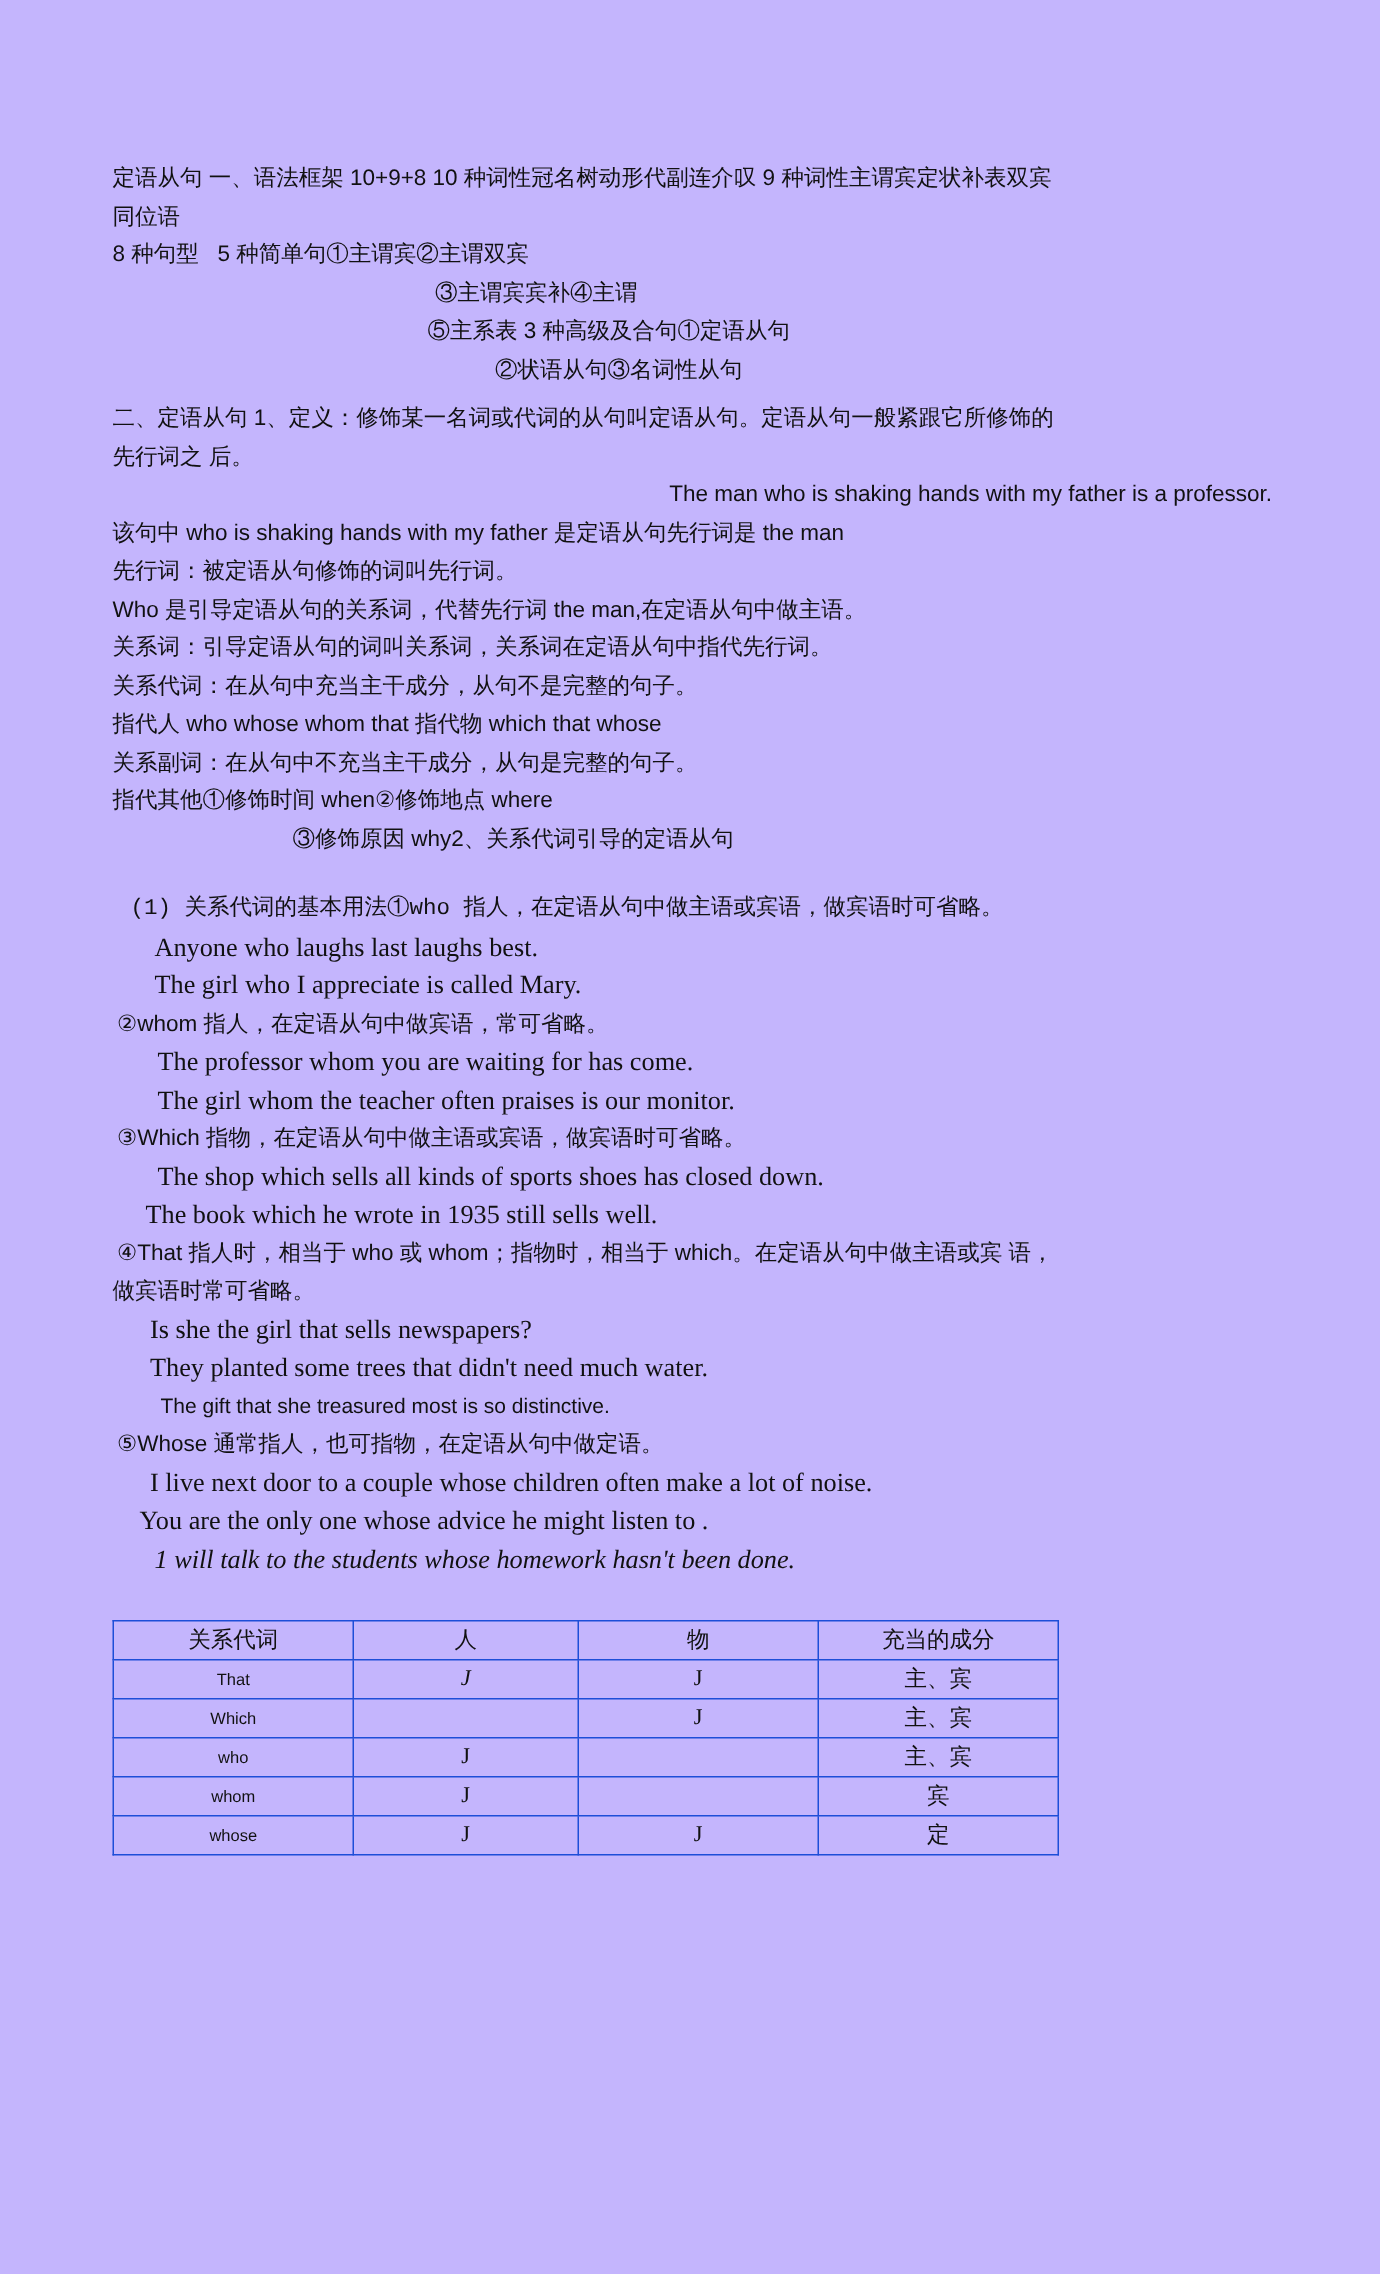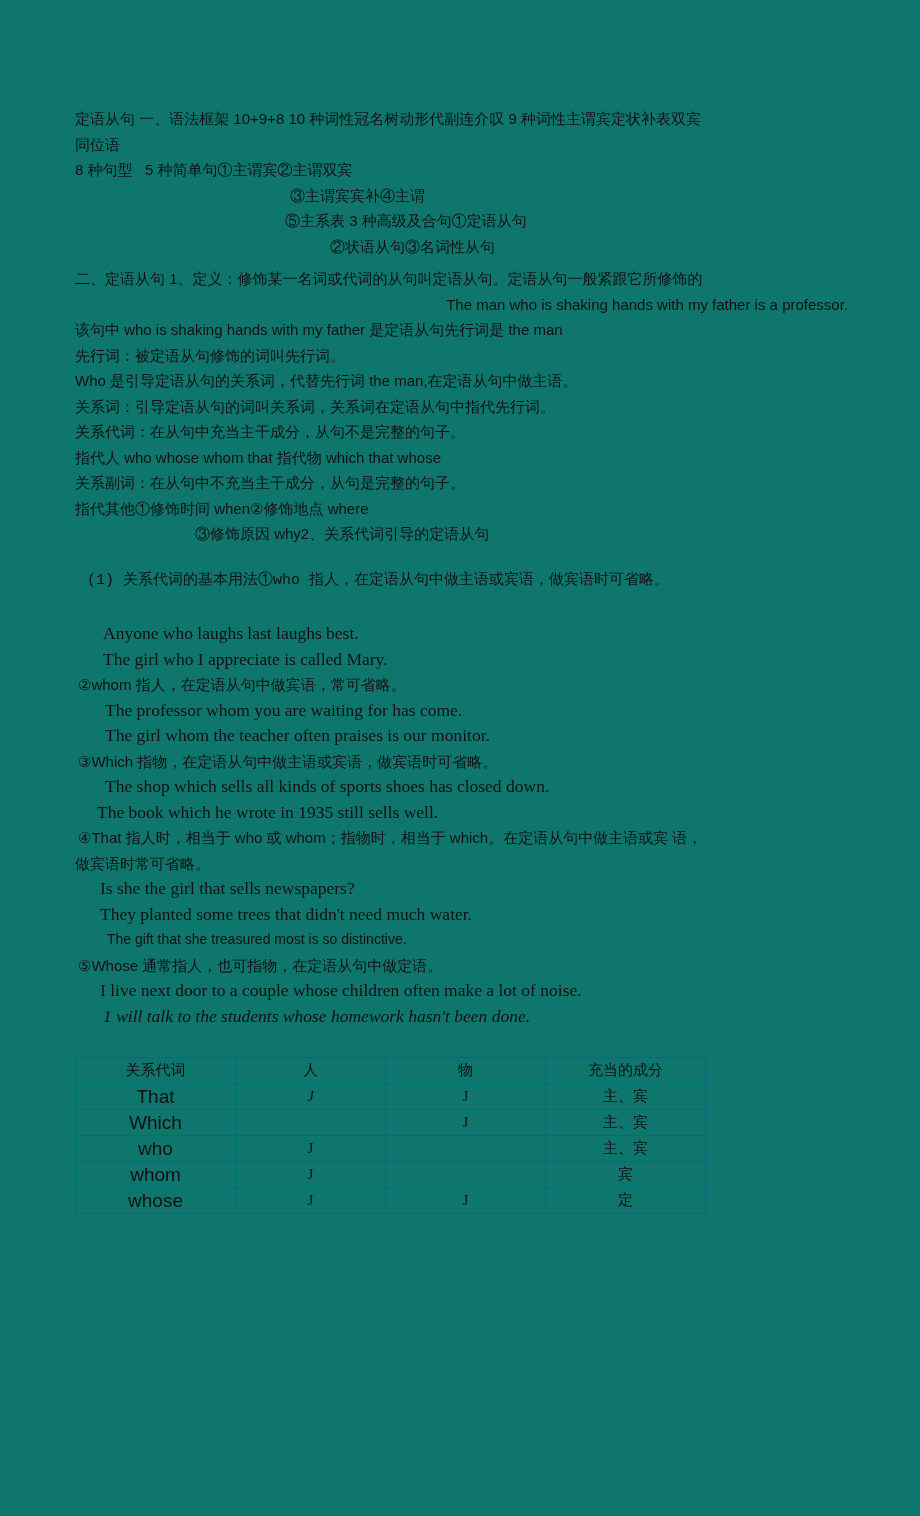--- a/index.html
+++ b/index.html
@@ -1,78 +1,80 @@
 <!DOCTYPE html>
 <html><head>
 <meta charset="utf-8">
 <style>
   html,body { margin:0; padding:0; background:#e8e8e8; }
   .page {
-    width:920px; height:1516px; margin:0 auto; background:#0f766e;
+    width:920px; height:1516px; margin:0 auto; background:#c4b5fd;
     position:relative; overflow:hidden; color:#111;
   }
   .content { padding:106px 72px 0 75px; }
   .line { line-height:25.5px; white-space:pre-wrap; }
   .cn   { font-family:"Liberation Sans", sans-serif; font-size:15px; }
   .en-sans { font-family:"Liberation Sans", sans-serif; font-size:15px;text-align:right; }
   .en-sans-sm { font-family:"Liberation Sans", sans-serif; font-size:14px; }
   .en-serif { font-family:"Liberation Serif", serif; font-size:17.5px; }
   table.rel {
     border-collapse:collapse; margin-top:28px; table-layout:fixed;
     width:630px;
   }
   table.rel th, table.rel td {
     border:1px solid #1d4ed8; height:25px; text-align:center; vertical-align:middle;
     padding:0 2px; overflow:hidden;
   }
   table.rel th { font-family:"Liberation Sans", sans-serif; font-size:15px; font-weight:normal; }
-  td.word { font-family:"Liberation Sans", sans-serif; font-size:19px;margin-top:41px; }
+  td.word { font-family:"Liberation Sans", sans-serif; font-size:11px;margin-top:41px; }
   td.mark { font-family:"Liberation Serif", serif; font-size:15px; }
   td.mark.it { font-style:italic; }
   td.role { font-family:Liberation Mono, monospace; font-size:15px; }
 </style>
 </head>
 <body>
 
 <div class="page">
   <div class="content">
     <div id="lines">
         <div class="line cn">定语从句 一、语法框架 10+9+8 10 种词性冠名树动形代副连介叹 9 种词性主谓宾定状补表双宾</div>
         <div class="line cn">同位语</div>
         <div class="line cn">8 种句型   5 种简单句①主谓宾②主谓双宾</div>
         <div class="line cn" style="padding-left: 215px;">③主谓宾宾补④主谓</div>
         <div class="line cn" style="padding-left: 210px;">⑤主系表 3 种高级及合句①定语从句</div>
         <div class="line cn" style="padding-left: 255px;">②状语从句③名词性从句</div>
         <div class="line cn" style="margin-top: 7px;">二、定语从句 1、定义：修饰某一名词或代词的从句叫定语从句。定语从句一般紧跟它所修饰的</div>
+        <div class="line cn">先行词之 后。</div>
         <div class="line en-sans">The man who is shaking hands with my father is a professor.</div>
         <div class="line cn">该句中 who is shaking hands with my father 是定语从句先行词是 the man</div>
         <div class="line cn">先行词：被定语从句修饰的词叫先行词。</div>
         <div class="line cn">Who 是引导定语从句的关系词，代替先行词 the man,在定语从句中做主语。</div>
         <div class="line cn">关系词：引导定语从句的词叫关系词，关系词在定语从句中指代先行词。</div>
         <div class="line cn">关系代词：在从句中充当主干成分，从句不是完整的句子。</div>
         <div class="line cn">指代人 who whose whom that 指代物 which that whose</div>
         <div class="line cn">关系副词：在从句中不充当主干成分，从句是完整的句子。</div>
         <div class="line cn">指代其他①修饰时间 when②修饰地点 where</div>
         <div class="line cn" style="padding-left: 120px;">③修饰原因 why2、关系代词引导的定语从句</div>
         <div class="line cn" style="padding-left: 12px; margin-top: 21px; font-family: Liberation Mono, monospace;">(1) 关系代词的基本用法①who 指人，在定语从句中做主语或宾语，做宾语时可省略。</div>
-        <div class="line en-serif" style="padding-left: 28px; margin-top: 28px;">Anyone who laughs last laughs best.</div>
+        <div class="line en-serif" style="padding-left: 28px;">Anyone who laughs last laughs best.</div>
         <div class="line en-serif" style="padding-left: 28px;">The girl who I appreciate is called Mary.</div>
         <div class="line cn" style="padding-left: 3px;">②whom 指人，在定语从句中做宾语，常可省略。</div>
         <div class="line en-serif" style="padding-left: 30px;">The professor whom you are waiting for has come.</div>
         <div class="line en-serif" style="padding-left: 30px;">The girl whom the teacher often praises is our monitor.</div>
         <div class="line cn" style="padding-left: 3px;">③Which 指物，在定语从句中做主语或宾语，做宾语时可省略。</div>
         <div class="line en-serif" style="padding-left: 30px;">The shop which sells all kinds of sports shoes has closed down.</div>
         <div class="line en-serif" style="padding-left: 22px;">The book which he wrote in 1935 still sells well.</div>
         <div class="line cn" style="padding-left: 3px;">④That 指人时，相当于 who 或 whom；指物时，相当于 which。在定语从句中做主语或宾 语，</div>
         <div class="line cn">做宾语时常可省略。</div>
         <div class="line en-serif" style="padding-left: 25px;">Is she the girl that sells newspapers?</div>
         <div class="line en-serif" style="padding-left: 25px;">They planted some trees that didn't need much water.</div>
         <div class="line en-sans-sm" style="padding-left: 32px;">The gift that she treasured most is so distinctive.</div>
         <div class="line cn" style="padding-left: 3px;">⑤Whose 通常指人，也可指物，在定语从句中做定语。</div>
         <div class="line en-serif" style="padding-left: 25px;">I live next door to a couple whose children often make a lot of noise.</div>
+        <div class="line en-serif" style="padding-left: 18px;">You are the only one whose advice he might listen to .</div>
         <div class="line en-serif" style="padding-left: 28px; font-style: italic;">1 will talk to the students whose homework hasn't been done.</div>
       </div>
     <table class="rel" id="rel-table">
       <colgroup id="rel-cols">
           <col style="width: 160px;">
           <col style="width: 150px;">
           <col style="width: 160px;">
           <col style="width: 160px;">
         </colgroup>
       <thead>

